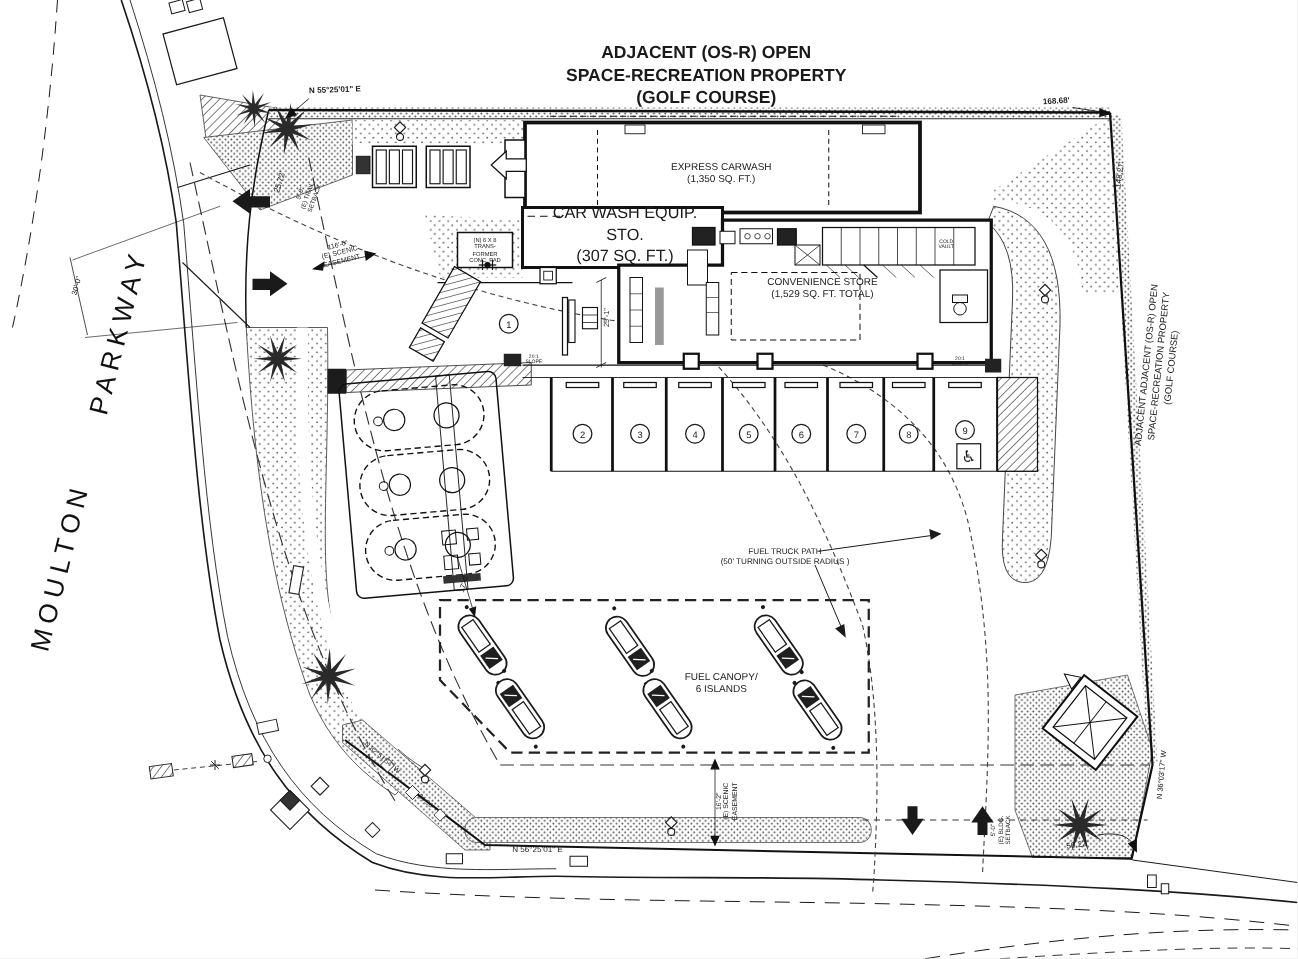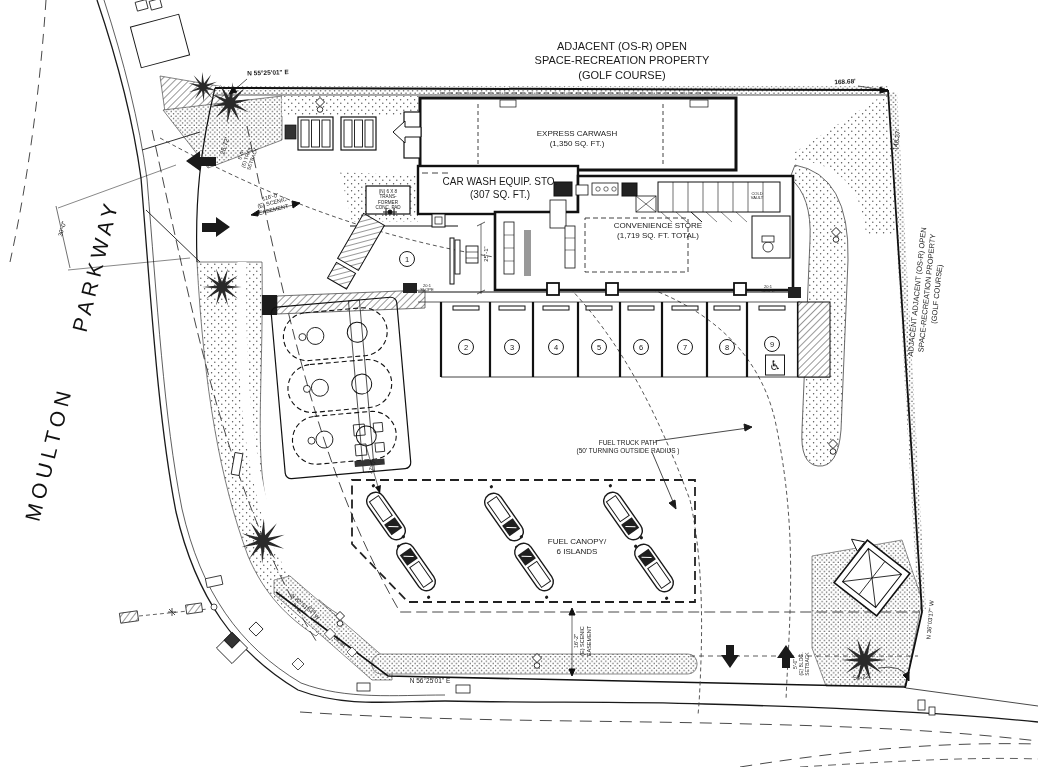--- a/index.html
+++ b/index.html
@@ -364,38 +364,38 @@
         <polygon points="572,676 569,669 575,669" fill="#111"></polygon>
   <line x1="232" y1="92" x2="247" y2="79" stroke-width="0.7"></line>
   <polygon points="229,94 237,92 233,87" fill="#111"></polygon>
   <line x1="858" y1="86" x2="884" y2="90" stroke-width="0.7"></line>
   <polygon points="888,91 880,87 880,93" fill="#111"></polygon>
   <path d="M 878,668 Q 902,664 908,678" stroke-width="0.7"></path>
   <polygon points="909,681 903,675 909,672" fill="#111"></polygon>
 </g>
 </svg>
 
-<div class="lbl" style="left:622px;top:60px;width:260px;font-size:11px;">ADJACENT (OS-R) OPEN
+<div class="lbl" style="left:565px;top:60px;width:260px;font-size:14px;font-weight:bold;">ADJACENT (OS-R) OPEN
 SPACE-RECREATION PROPERTY
 (GOLF COURSE)</div>
 
 <div class="lbl" style="left:927px;top:293px;width:175px;font-size:7.5px;transform:translate(-50%,-50%) rotate(-84deg);">ADJACENT ADJACENT (OS-R) OPEN
 SPACE-RECREATION PROPERTY
 (GOLF COURSE)</div>
 
 <div class="lbl street" style="left:72px;top:360px;width:420px;transform:translate(-50%,-50%) rotate(-76deg);">MOULTON PARKWAY</div>
 
 <div class="lbl" style="left:577px;top:139px;width:160px;font-size:8px;">EXPRESS CARWASH
 (1,350 SQ. FT.)</div>
 
-<div class="lbl" style="left:500px;top:188px;width:130px;font-size:10px;">CAR WASH EQUIP. STO.
+<div class="lbl" style="left:500px;top:188px;width:130px;font-size:13px;">CAR WASH EQUIP. STO.
 (307 SQ. FT.)</div>
 
 <div class="lbl" style="left:658px;top:231px;width:150px;font-size:8px;">CONVENIENCE STORE
-(1,719 SQ. FT. TOTAL)</div>
+(1,529 SQ. FT. TOTAL)</div>
 
 <div class="lbl" style="left:577px;top:547px;width:110px;font-size:8px;text-align:center;">FUEL CANOPY/
 6 ISLANDS</div>
 
 <div class="lbl" style="left:628px;top:447px;width:140px;font-size:6.5px;">FUEL TRUCK PATH
 (50' TURNING OUTSIDE RADIUS )</div>
 
 <div class="lbl" style="left:388px;top:200px;width:40px;font-size:4.6px;line-height:1.15;">(N) 6 X 8
 TRANS-
 FORMER

